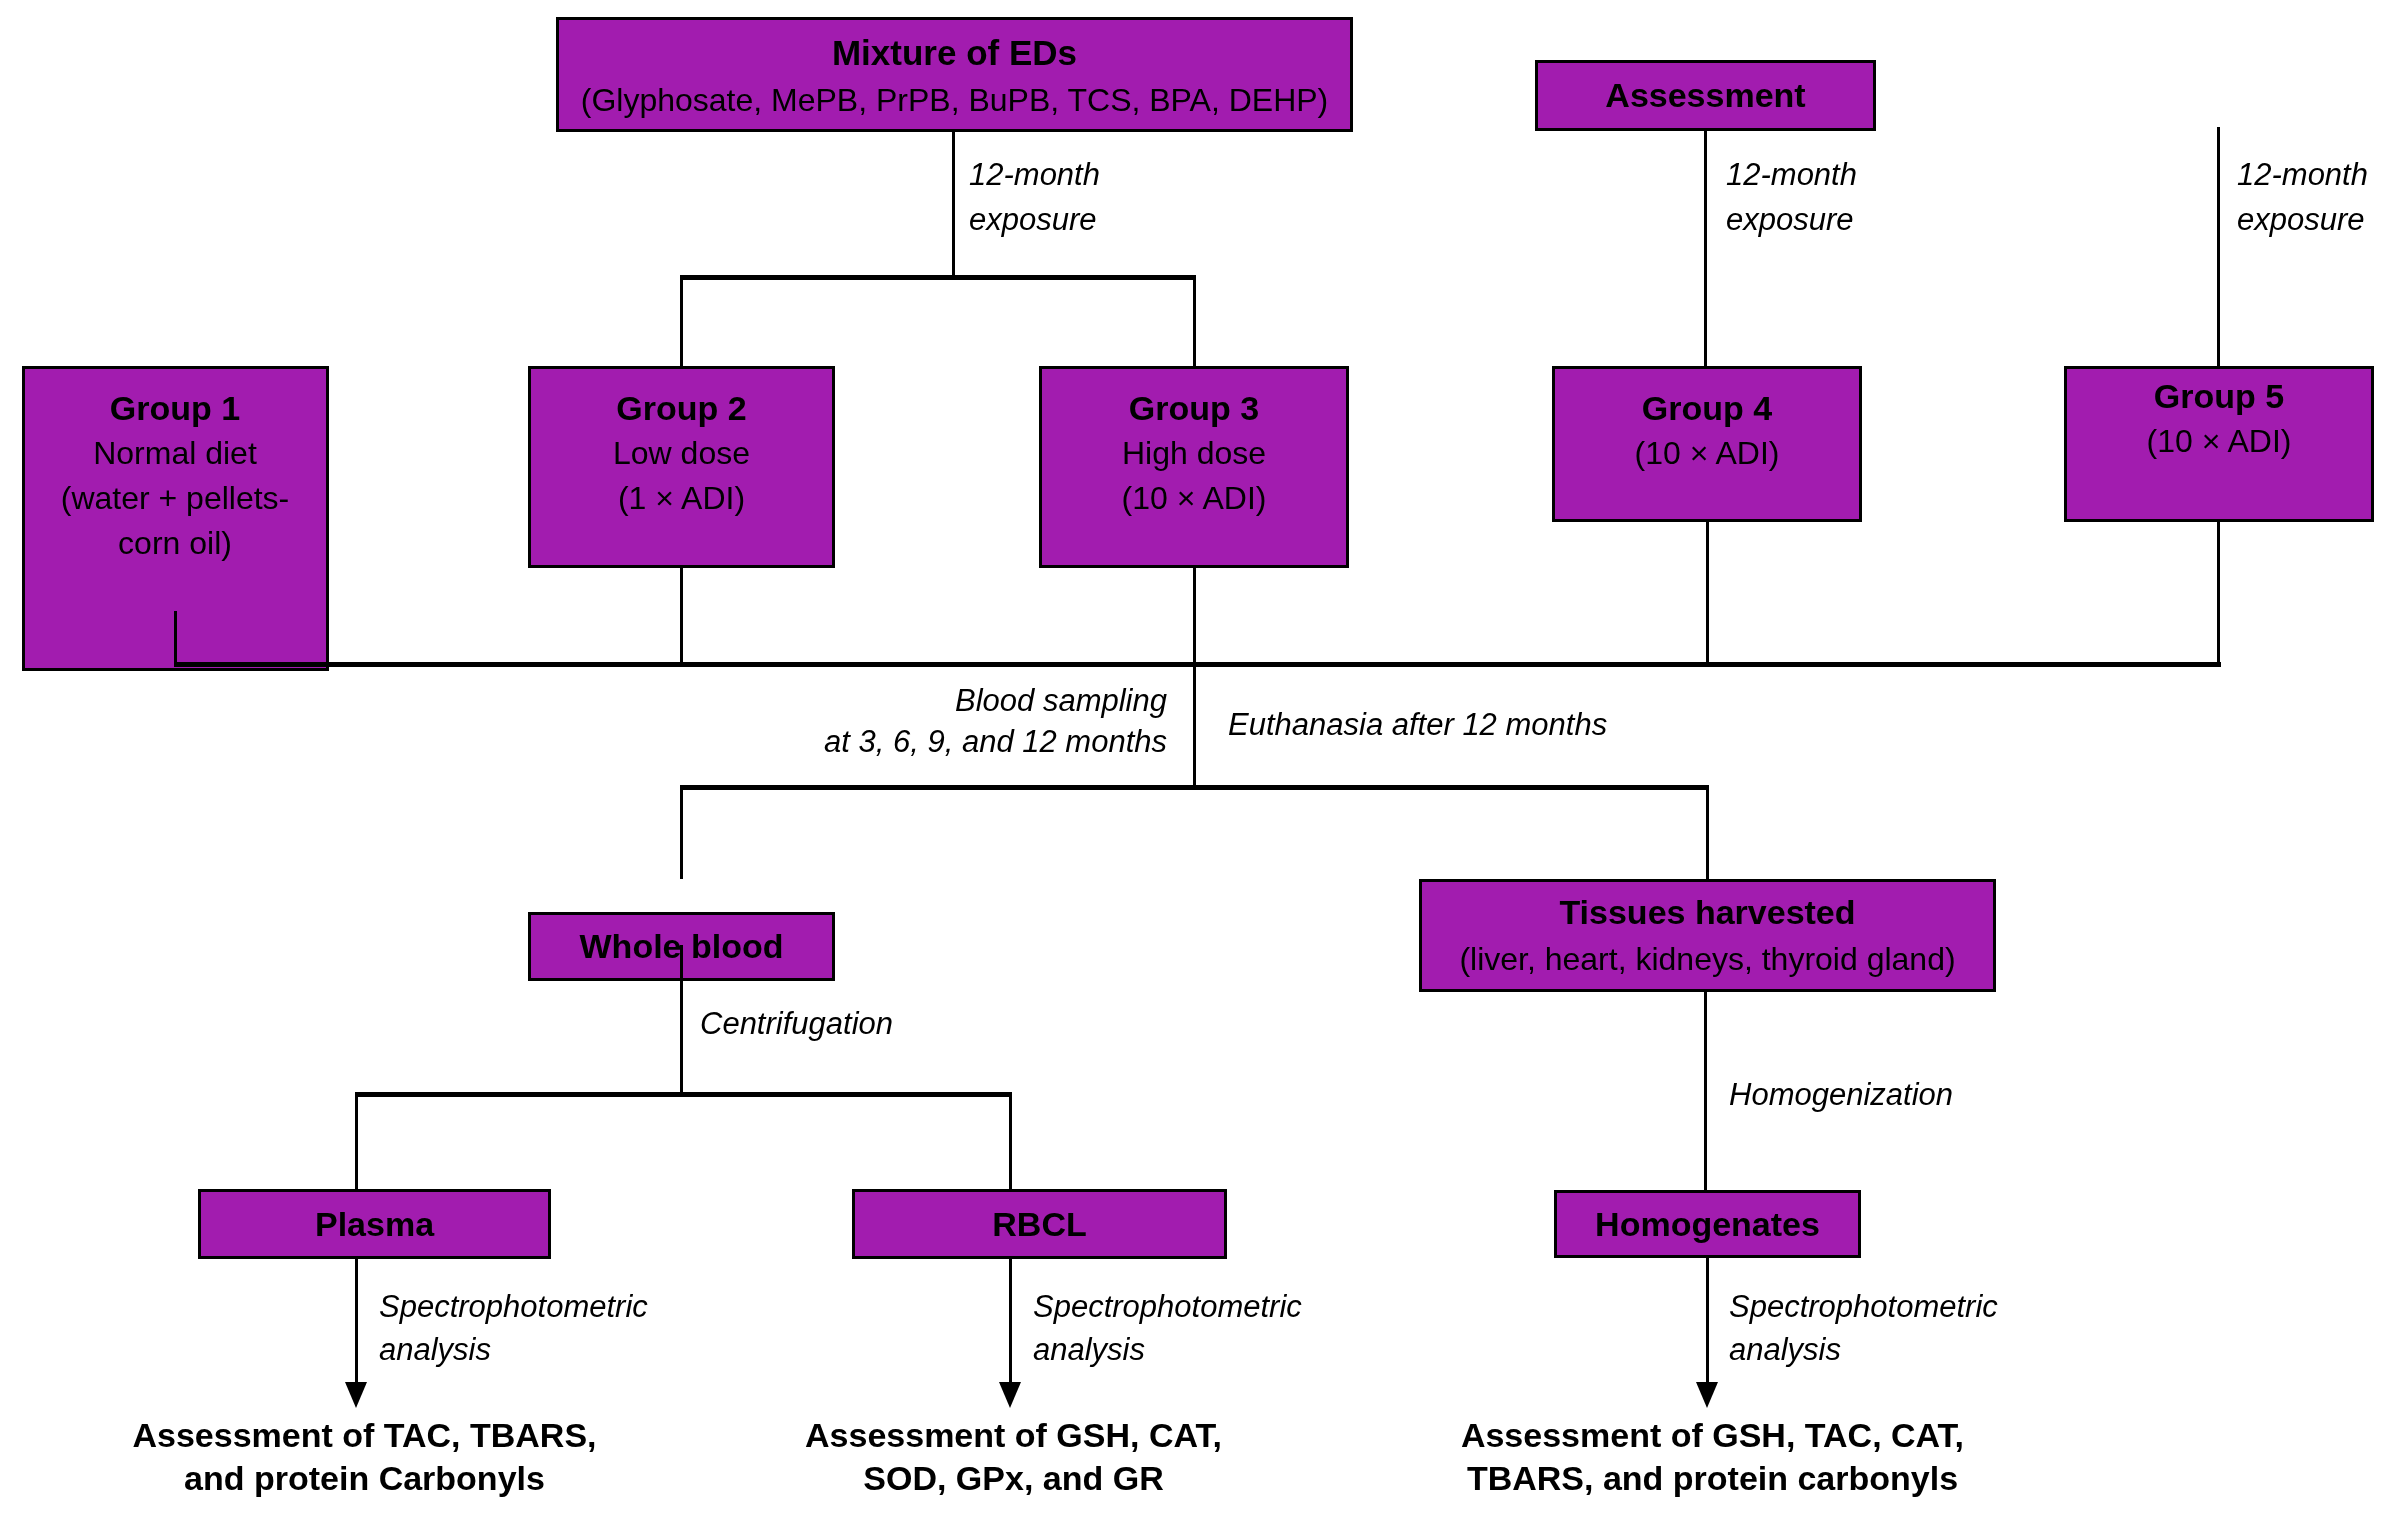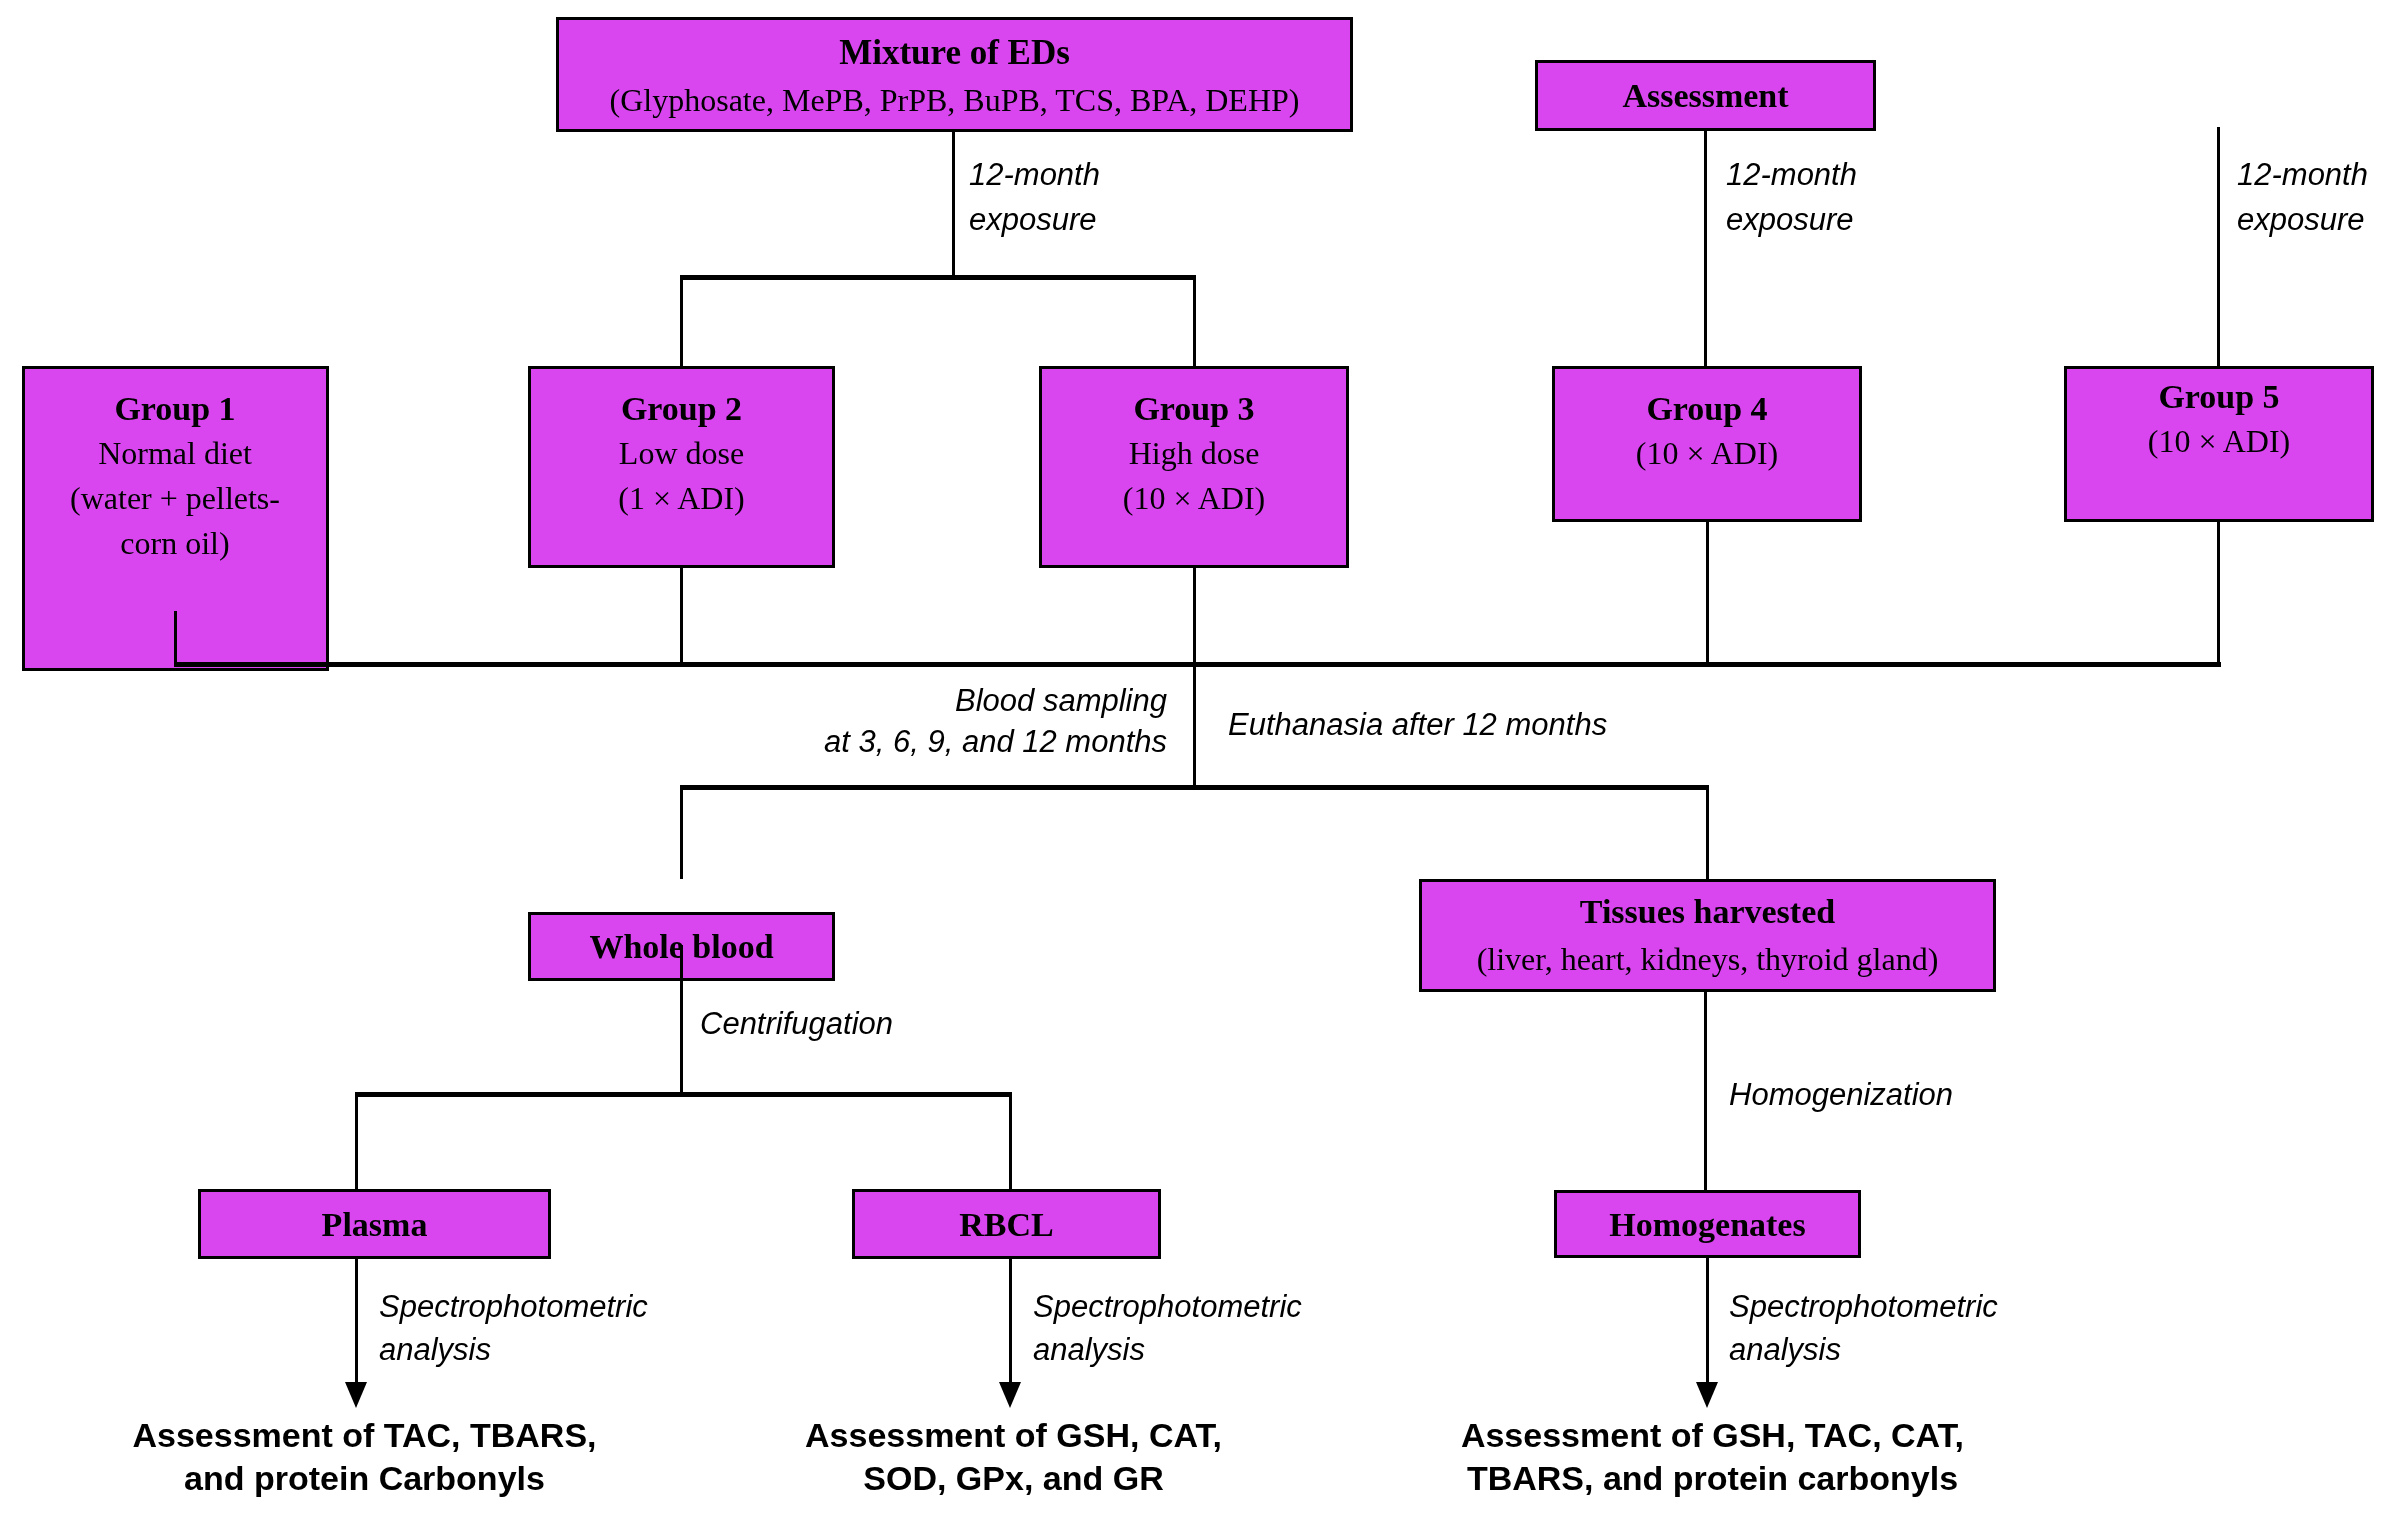--- a/index.html
+++ b/index.html
@@ -9,25 +9,24 @@
     height:1514px;
     background:#ffffff;
     font-family:"Liberation Sans","DejaVu Sans",sans-serif;
     color:#000;
     overflow:hidden;
   }
   .box{
     position:absolute;
     box-sizing:border-box;
     border:3.8px solid #000;
-    background:#d946ef;
+    background:#a21caf;
     display:flex;
     flex-direction:column;
     text-align:center;
-    font-family:Liberation Serif, serif;
   }
   .box.center{justify-content:center;}
   .btitle{font-weight:bold;font-size:34px;line-height:45px;}
   .bbody{font-size:32px;line-height:45px;white-space:pre-line;}
   .mix-title{font-weight:bold;font-size:35px;line-height:49px;}
   .mix-sub{font-size:32px;line-height:46px;}
   .vline{position:absolute;width:3.1px;background:#000;}
   .hline{position:absolute;height:5.4px;background:#000;}
   .lbl{
     position:absolute;
@@ -144,21 +143,21 @@
   <div class="vline" style="left:355px;top:1092px;height:99px;"></div>
   <div class="vline" style="left:1009px;top:1092px;height:99px;"></div>
 
   <div class="vline" style="left:1704px;top:990px;height:201px;"></div>
   <div class="lbl" style="left:1729px;top:1072px;">Homogenization</div>
 
   <div class="box center" style="left:198px;top:1189px;width:353px;height:70px;">
     <div class="btitle">Plasma</div>
   </div>
 
-  <div class="box center" style="left:852px;top:1189px;width:309px;height:70px;">
+  <div class="box center" style="left:852px;top:1189px;width:375px;height:70px;">
     <div class="btitle">RBCL</div>
   </div>
 
   <div class="box center" style="left:1554px;top:1190px;width:307px;height:68px;">
     <div class="btitle">Homogenates</div>
   </div>
 
   <div class="vline" style="left:355px;top:1258px;height:127px;"></div>
   <div class="arrowhead" style="left:345px;top:1382px;"></div>
   <div class="vline" style="left:1009px;top:1258px;height:127px;"></div>

